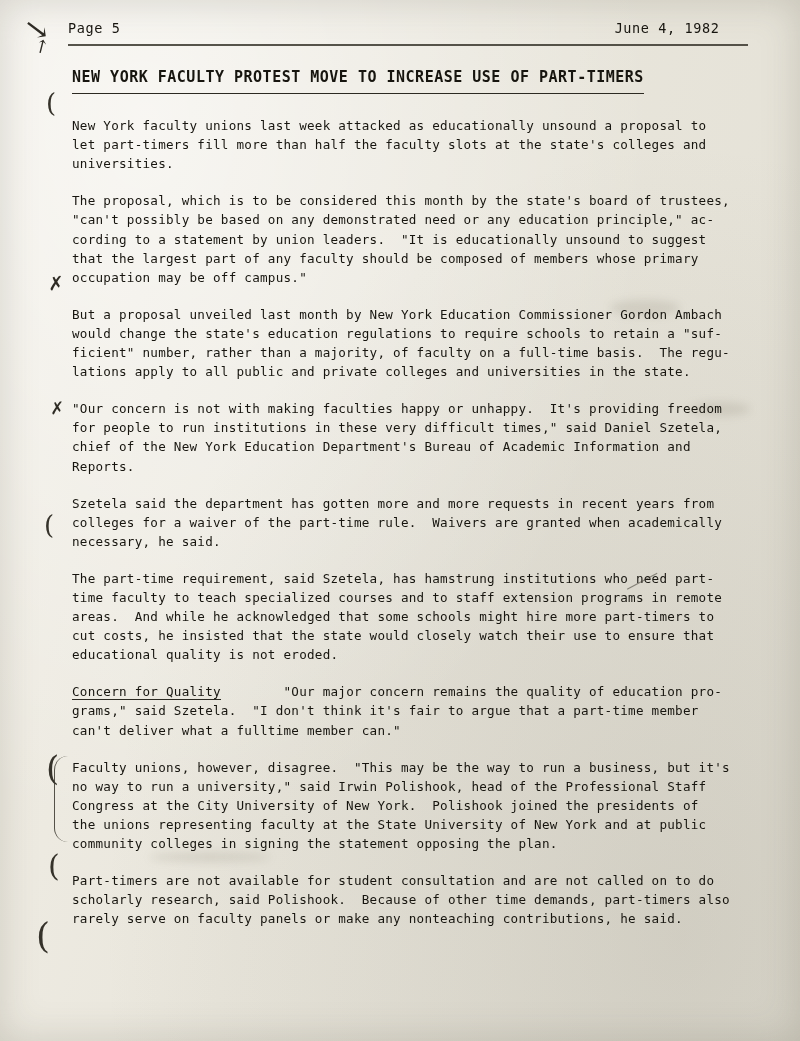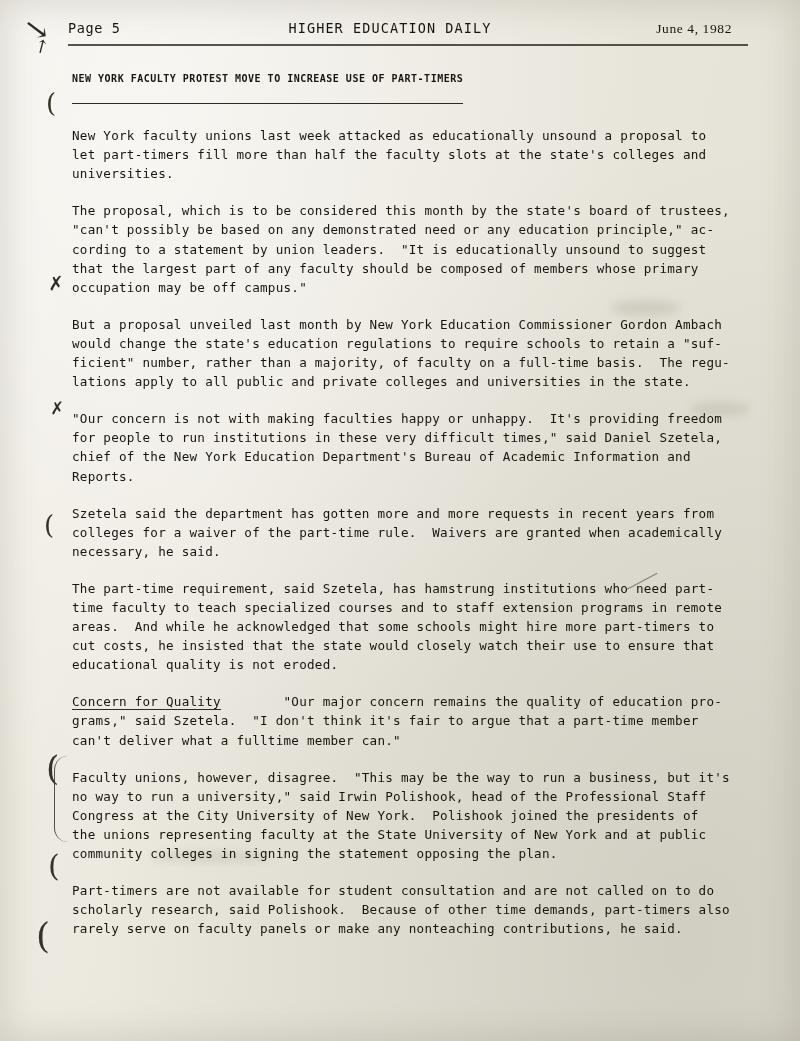--- a/index.html
+++ b/index.html
@@ -50,21 +50,21 @@
     justify-content: space-between;
     font-size: 13.5px;
     letter-spacing: 0.6px;
   }
   .header .center {
     flex: 1;
     text-align: center;
     letter-spacing: 1.1px;
   }
   .header .page-no { width: 110px; }
-  .header .date { width: 130px; text-align: right; font-family: Liberation Serif, serif; }
+  .header .date { width: 130px; text-align: center; }
 
   .rule {
     position: absolute;
     left: 68px;
     right: 52px;
     top: 44px;
     height: 2px;
     background: #3a372e;
     opacity: 0.85;
   }
@@ -74,25 +74,25 @@
     position: absolute;
     top: 68px;
     left: 72px;
     right: 54px;
     font-size: 12.6px;
     line-height: 19.1px;
     letter-spacing: 0.25px;
   }
   .headline {
     margin: 0 4px 22px 0;
-    font-size: 10px;
+    font-size: 15px;
     letter-spacing: 0.5px;
     display: inline-block;
     border-bottom: 1.5px solid #2c2a22;
-    padding-bottom: 15px;
+    padding-bottom: 6px;
   }
   p.para {
     margin: 0 0 18px 0;
     white-space: pre-wrap;
     text-indent: 0;
   }
   p.para:last-child { margin-bottom: 4px; }
   .subhead {
     border-bottom: 1.5px solid #2c2a22;
     padding-bottom: 0px;
@@ -166,21 +166,20 @@
   <div class="paper-tint"></div>
 
   <div class="smudge" style="top:300px;left:610px;width:70px;height:16px;"></div>
   <div class="smudge" style="top:852px;left:150px;width:120px;height:10px;"></div>
   <div class="smudge" style="top:402px;left:690px;width:60px;height:14px;"></div>
 
   <div class="content">
 
     <div class="header">
       <span class="page-no">Page 5</span>
-      <span class="center">HIGHER EDUCATION DAILY</span>
       <span class="date">June 4, 1982</span>
     </div>
     <div class="rule"></div>
 
     <div class="body">
       <div>
         <h1 class="headline">NEW YORK FACULTY PROTEST MOVE TO INCREASE USE OF PART-TIMERS</h1>
       </div>
 
       <p class="para">New York faculty unions last week attacked as educationally unsound a proposal to

